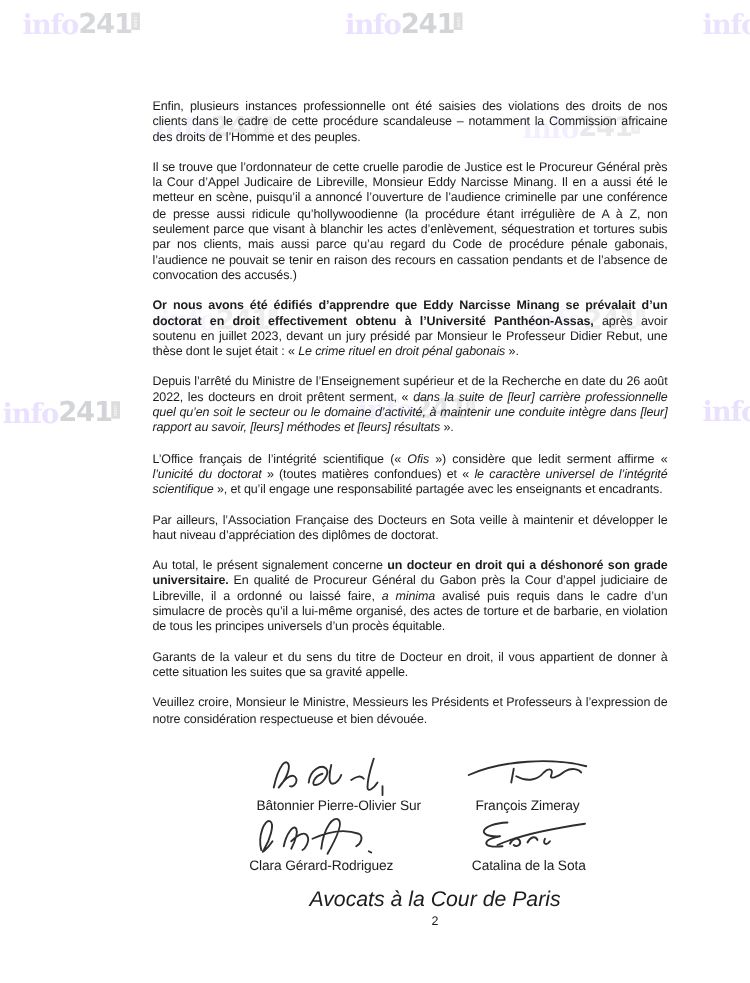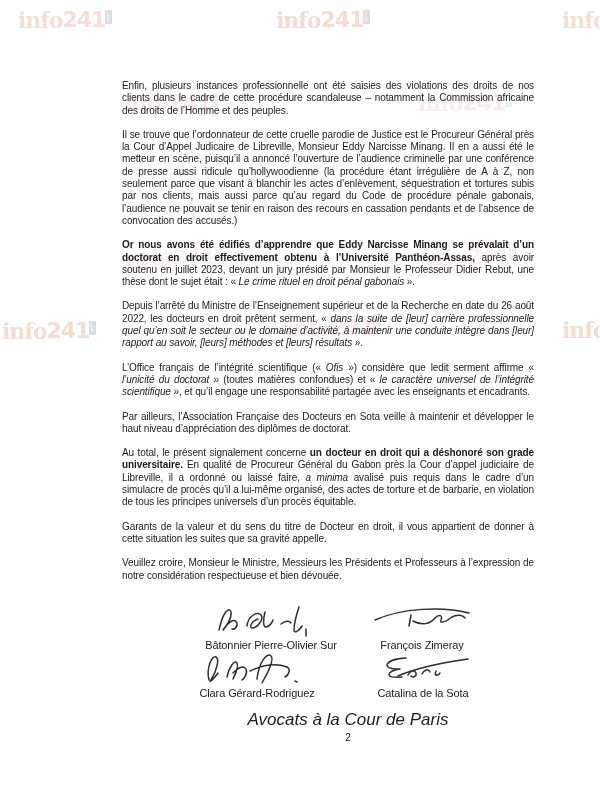--- a/index.html
+++ b/index.html
@@ -2,22 +2,22 @@
 <html><head>
 <meta charset="utf-8">
 <style>
   html,body{margin:0;padding:0;background:#fff;}
   .page{
     position:relative;width:600px;height:786px;background:#ffffff;overflow:hidden;
     font-family:"Liberation Sans",sans-serif;
   }
   
   .wm{position:absolute;display:flex;align-items:flex-start;white-space:nowrap;pointer-events:none;}
-  .wm-info{font-family:"DejaVu Serif",serif;font-weight:bold;font-size:22px;line-height:22px;letter-spacing:-1px;color:#c2410c;}
-  .wm-num{font-family:"DejaVu Sans",sans-serif;font-weight:bold;font-size:22px;line-height:22px;letter-spacing:-1px;color:#c2410c;}
+  .wm-info{font-family:"DejaVu Serif",serif;font-weight:bold;font-size:22px;line-height:22px;letter-spacing:-1px;color:#8b5cf6;}
+  .wm-num{font-family:"DejaVu Sans",sans-serif;font-weight:bold;font-size:22px;line-height:22px;letter-spacing:-1px;color:#0f172a;}
   .wm-box{display:block;width:7px;height:14px;margin-top:1px;background:#4a4a4a;color:#ffffff;
           font-family:"DejaVu Sans",sans-serif;font-size:4px;line-height:7px;writing-mode:vertical-rl;text-align:center;}
   .wm1{left:18px;top:9px;opacity:.17;}
   .wm2{left:276px;top:9px;opacity:.18;}
   .wm3{left:562px;top:9px;opacity:.17;}
   .wm4{left:124px;top:92px;opacity:.09;}
   .wm5{left:418px;top:92px;opacity:.09;}
   .wm6{left:128px;top:246px;opacity:.07;}
   .wm7{left:422px;top:246px;opacity:.07;}
   .wm8{left:2px;top:320px;opacity:.18;}

